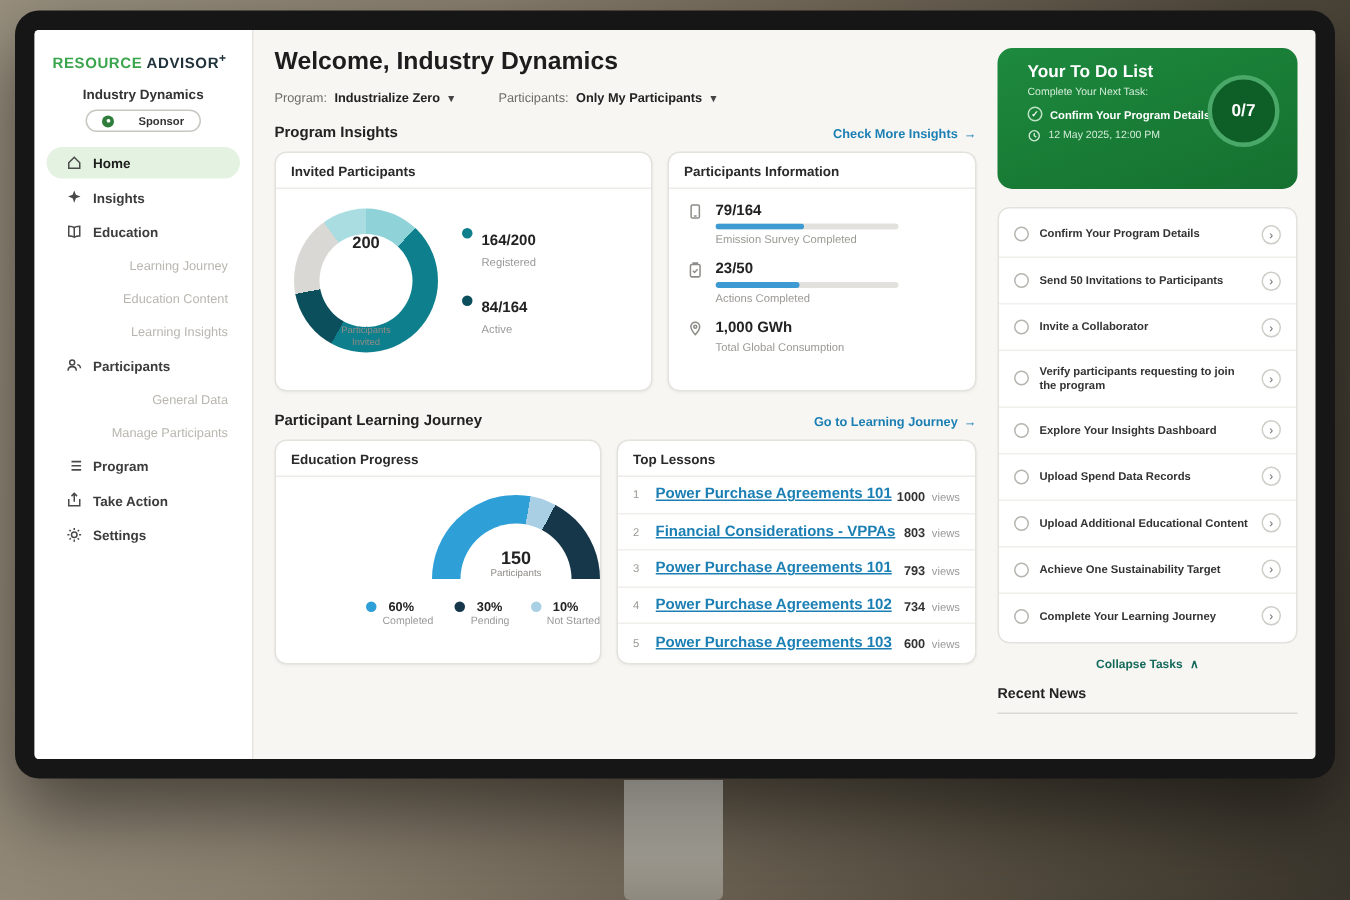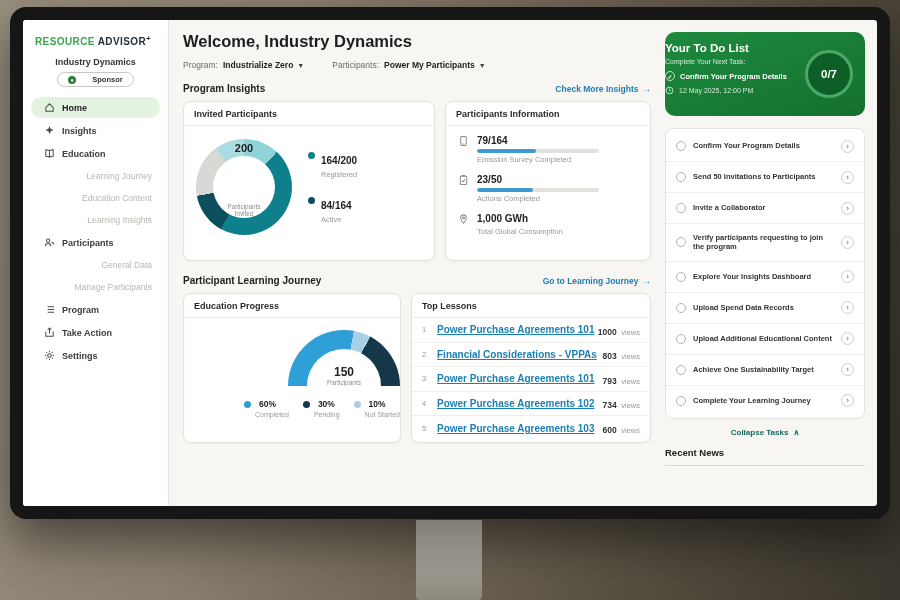--- a/index.html
+++ b/index.html
@@ -39,21 +39,21 @@
   .sec-link { font-size:8.5px; font-weight:bold; color:#1b7fb4; display:flex; gap:4px; align-items:center; cursor:pointer; }
   .cards { display:flex; gap:10px; margin-top:7px; }
   .card { background:#fff; border:1px solid #e4e2dd; border-radius:8px; box-shadow:0 1px 2px rgba(0,0,0,.04); overflow:hidden; }
   .card-h { padding:7px 10px 6px; border-bottom:1px solid #edebe7; font-size:9px; font-weight:bold; color:#2a2a2a; }
 
   .card-invited { width:252px; height:160px; }
   .inv-body { display:flex; align-items:center; gap:16px; padding:13px 12px; }
   .donut { width:96px; height:96px; border-radius:50%; position:relative; flex:none;
     background:conic-gradient(#8fd2d8 0% 12%, #0e7f8d 12% 58%, #0b4e5c 58% 72%, #d9d8d5 72% 90%, #aadde2 90% 100%); }
   .donut-hole { position:absolute; inset:17px; background:#fff; border-radius:50%; display:flex;
-    flex-direction:column; align-items:center; justify-content:flex-end; text-align:center;gap:48px; }
+    flex-direction:column; align-items:center; justify-content:space-between; text-align:center;gap:48px; }
   .donut-val { font-size:11px; font-weight:bold; color:#222; }
   .donut-lab { font-size:6.3px; color:#8e8c87; width:42px; line-height:1.2; margin-top:1px; }
   .dlegend { display:flex; flex-direction:column; gap:16px; }
   .dleg-item { display:flex; gap:6px; align-items:flex-start; }
   .dot { width:7px; height:7px; border-radius:50%; margin-top:2px; flex:none; }
   .dleg-val { font-size:10px; font-weight:bold; color:#222; }
   .dleg-lab { font-size:7.5px; color:#999; margin-top:2px; }
 
   .card-info { flex:1; height:160px; }
   .info-body { padding:9px 12px; display:flex; flex-direction:column; gap:10px; }
@@ -80,21 +80,21 @@
   .lesson { display:flex; align-items:center; padding:0 10px; height:24.5px; border-bottom:1px solid #f1efeb; }
   .lesson:last-child { border-bottom:none; }
   .lesson-rank { width:15px; font-size:7.5px; color:#9b9994; }
   .lesson-title { flex:1; font-size:10px; font-weight:bold; color:#1b7fb4; text-decoration:underline; cursor:pointer;
     white-space:nowrap; overflow:hidden; }
   .lesson-views b { font-size:8.5px; color:#333; } .lesson-views span { font-size:7.5px; color:#999; }
 
   
   .rightpanel { width:214px; flex:none; padding:12px 12px 0 2px; }
   .todo-card { position:relative; border-radius:10px; background:linear-gradient(160deg,#1d8a3e,#15702f);
-    padding:10px 0; height:84px; color:#fff; }
+    padding:10px 20px; height:94px; color:#fff; }
   .todo-title { font-size:11.5px; font-weight:bold; }
   .todo-sub { font-size:7px; color:#d3ecd8; margin-top:4px; }
   .todo-row { display:flex; gap:5px; margin-top:6px; font-size:7.5px; font-weight:bold; align-items:center; width:138px; }
   .todo-due { display:flex; gap:5px; margin-top:5px; font-size:7px; color:#d3ecd8; align-items:center; }
   .ck { width:10px; height:10px; border-radius:50%; border:1px solid #bfe3c6; font-size:6px; display:flex;
     align-items:center; justify-content:center; flex:none; }
   .todo-ring { position:absolute; right:12px; top:18px; width:48px; height:48px; border-radius:50%;
     background:#0d5e27; border:3px solid #4aa968; display:flex; align-items:center; justify-content:center;
     font-weight:bold; font-size:11.5px; }
   .tasks-card { margin-top:12px; background:#fff; border:1px solid #e4e2dd; border-radius:8px; padding:2px 0; }
@@ -210,21 +210,21 @@
         </div>
       </div>
 
       <div class="main">
         <h1 class="welcome">Welcome, Industry Dynamics</h1>
         <div class="filters">
           <div>
             <span>Program:</span><span class="fval">Industrialize Zero</span><span class="chev">▼</span>
           </div>
           <div>
-            <span>Participants:</span><span class="fval">Power My Participants</span><span class="chev">▼</span>
+            <span>Participants:</span><span class="fval">Only My Participants</span><span class="chev">▼</span>
           </div>
         </div>
 
         <div class="sec">
           <div class="sec-title">Program Insights</div>
           <div class="sec-link">
             <span>Check More Insights</span>
             <span>→</span>
           </div>
         </div>

